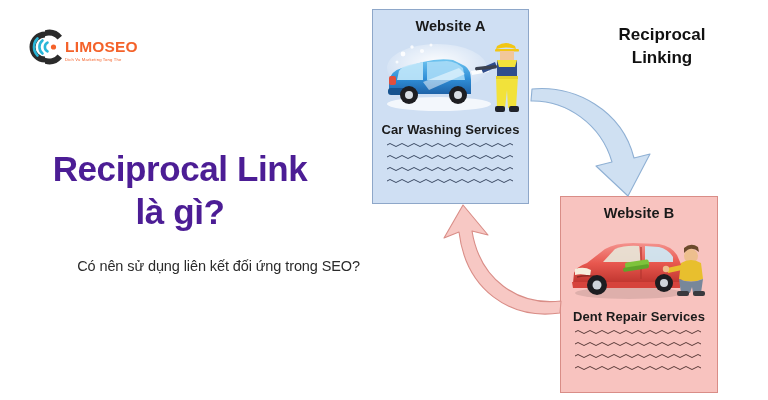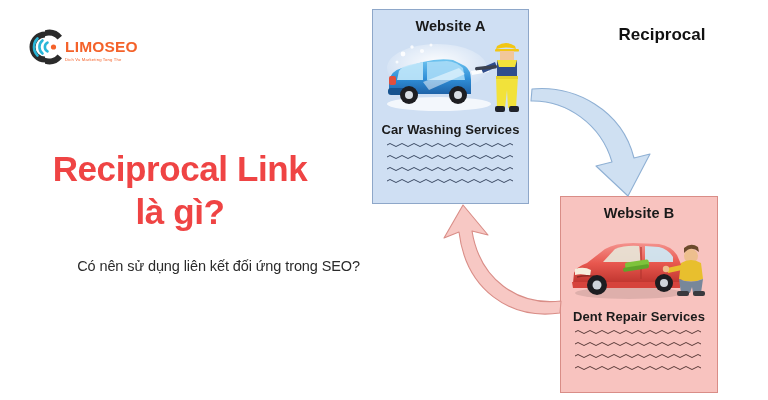--- a/index.html
+++ b/index.html
@@ -33,21 +33,21 @@
     left: 28px; top: 26px;
     width: 122px; height: 42px;
   }
   .logo svg { display: block; }
 
   .headline {
     position: absolute;
     left: 0; top: 148px;
     width: 360px;
     text-align: center;
-    color: #ef4444;
+    color: #4c1d95;
     font-weight: 700;
     font-size: 35px;
     line-height: 1.22;
     letter-spacing: -0.4px;
   }
   .headline .line2 { display: block; }
 
   .subline {
     position: absolute;
     left: 0; top: 258px;
@@ -349,20 +349,21 @@
         <div class="squiggle-line">
           <svg width="128" height="5" viewBox="0 0 128 5" preserveAspectRatio="none" xmlns="http://www.w3.org/2000/svg">
               <path d="M0 3 q3 -3 6 0 t6 0 t6 0 t6 0 t6 0 t6 0 t6 0 t6 0 t6 0 t6 0 t6 0 t6 0 t6 0 t6 0 t6 0 t6 0 t6 0 t6 0 t6 0 t6 0 t6 0" fill="none" stroke="#3b4a63" stroke-width="1"></path>
             </svg>
         </div>
       </div>
     </div>
 
     <div class="reciprocal-label">
       <span>Reciprocal</span>
+      <span class="rl2">Linking</span>
     </div>
 
     <svg class="arrow-layer" width="408" height="400" viewBox="0 0 408 400" xmlns="http://www.w3.org/2000/svg">
 
       <g>
         <path d="M172 89
                  C 215 85, 262 110, 274 158
                  L 290 154
                  L 268 196
                  L 236 166

